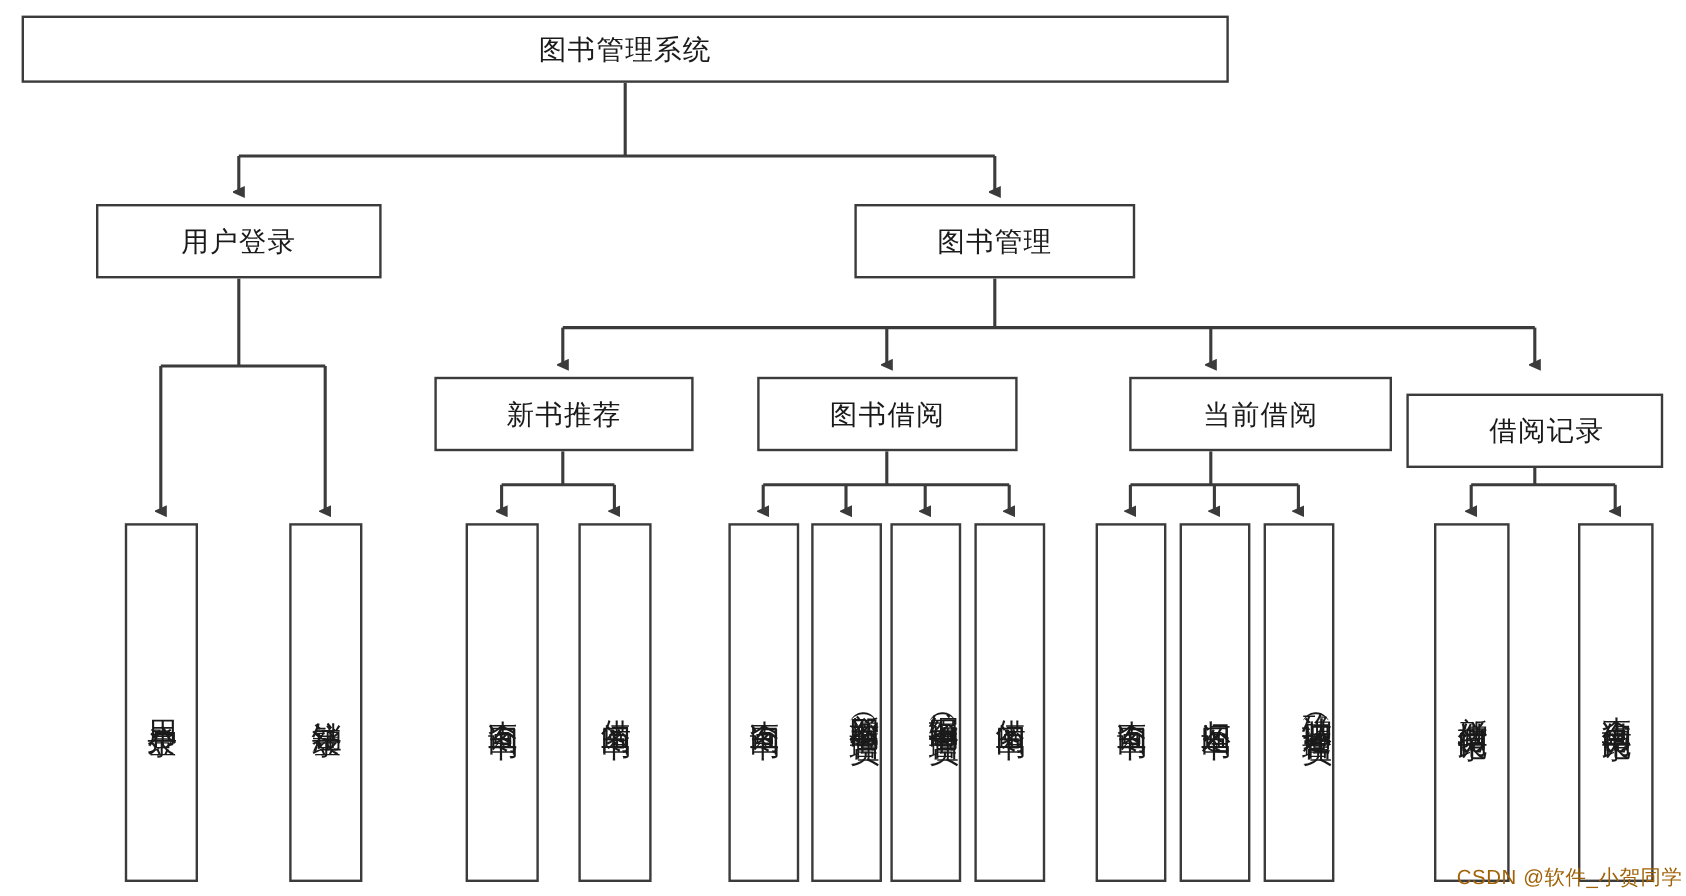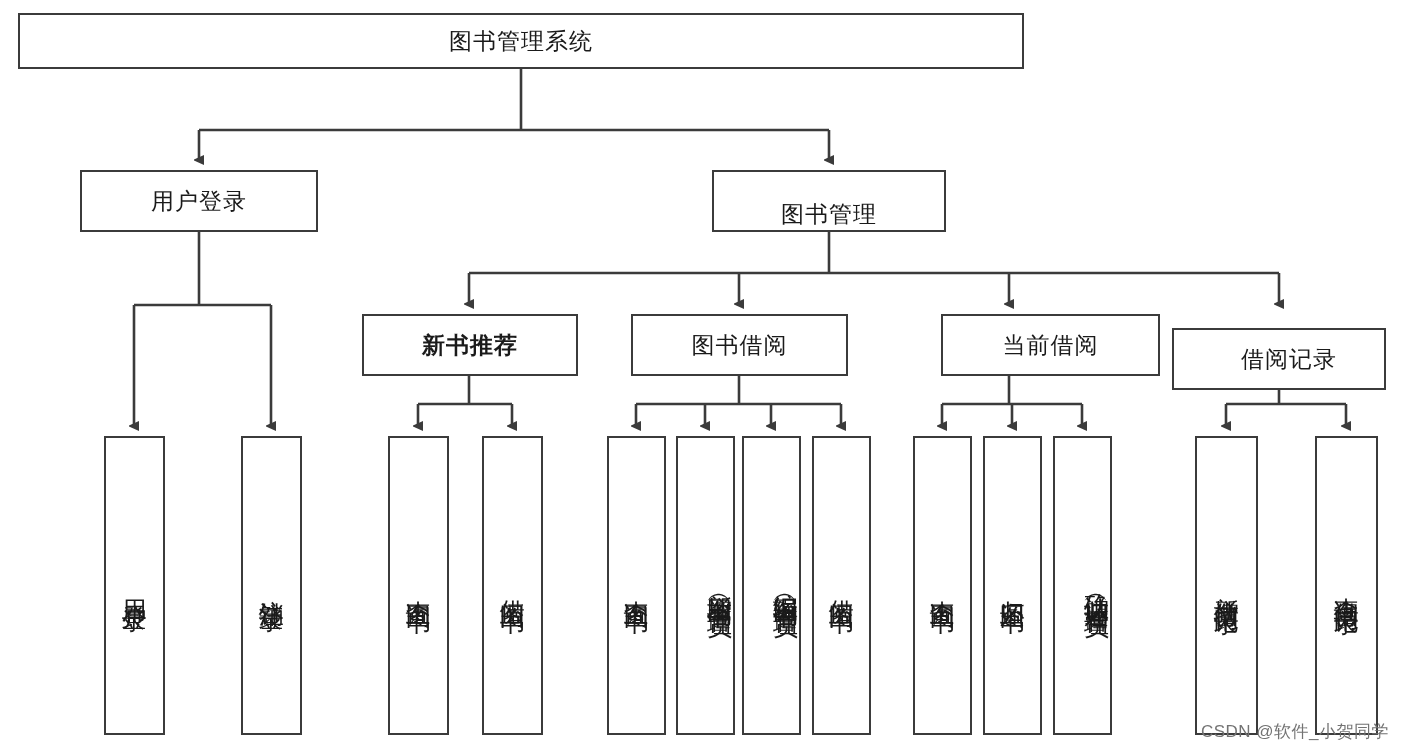--- a/index.html
+++ b/index.html
@@ -53,24 +53,24 @@
     align-items: center;
     padding-top: 0;
   }
   .node-v .vtxt {
     display: block;
     writing-mode: vertical-rl;
     text-orientation: upright;
   }
   #watermark {
     position: absolute;
-    right: 16px;
+    right: 3px;
     bottom: 4px;
     font-size: 17px;
-    color: #737373;
+    color: #a16207;
     letter-spacing: 0.5px;
     white-space: nowrap;
   }
 </style>
 </head>
 <body>
 
 <div id="canvas">
 
   <svg id="svg-layer" viewBox="0 0 1405 747">
@@ -124,25 +124,25 @@
   </svg>
 
   <div class="node node-h" style="left:18px; top:13px; width:1006px; height:56px;">
     <span>图书管理系统</span>
   </div>
 
   <div class="node node-h" style="left:80px; top:170px; width:238px; height:62px;">
     <span>用户登录</span>
   </div>
 
-  <div class="node node-h" style="left:712px; top:170px; width:234px; height:62px;align-items:flex-end;">
+  <div class="node node-h" style="left:712px; top:170px; width:234px; height:62px;">
     <span>图书管理</span>
   </div>
 
-  <div class="node node-h" style="left:362px; top:314px; width:216px; height:62px;font-weight:bold;">
+  <div class="node node-h" style="left:362px; top:314px; width:216px; height:62px;">
     <span>新书推荐</span>
   </div>
 
   <div class="node node-h" style="left:631px; top:314px; width:217px; height:62px;justify-content:center;">
     <span>图书借阅</span>
   </div>
 
   <div class="node node-h" style="left:901px; top:314px; width:219px; height:62px;margin-left:40px;">
     <span>当前借阅</span>
   </div>

